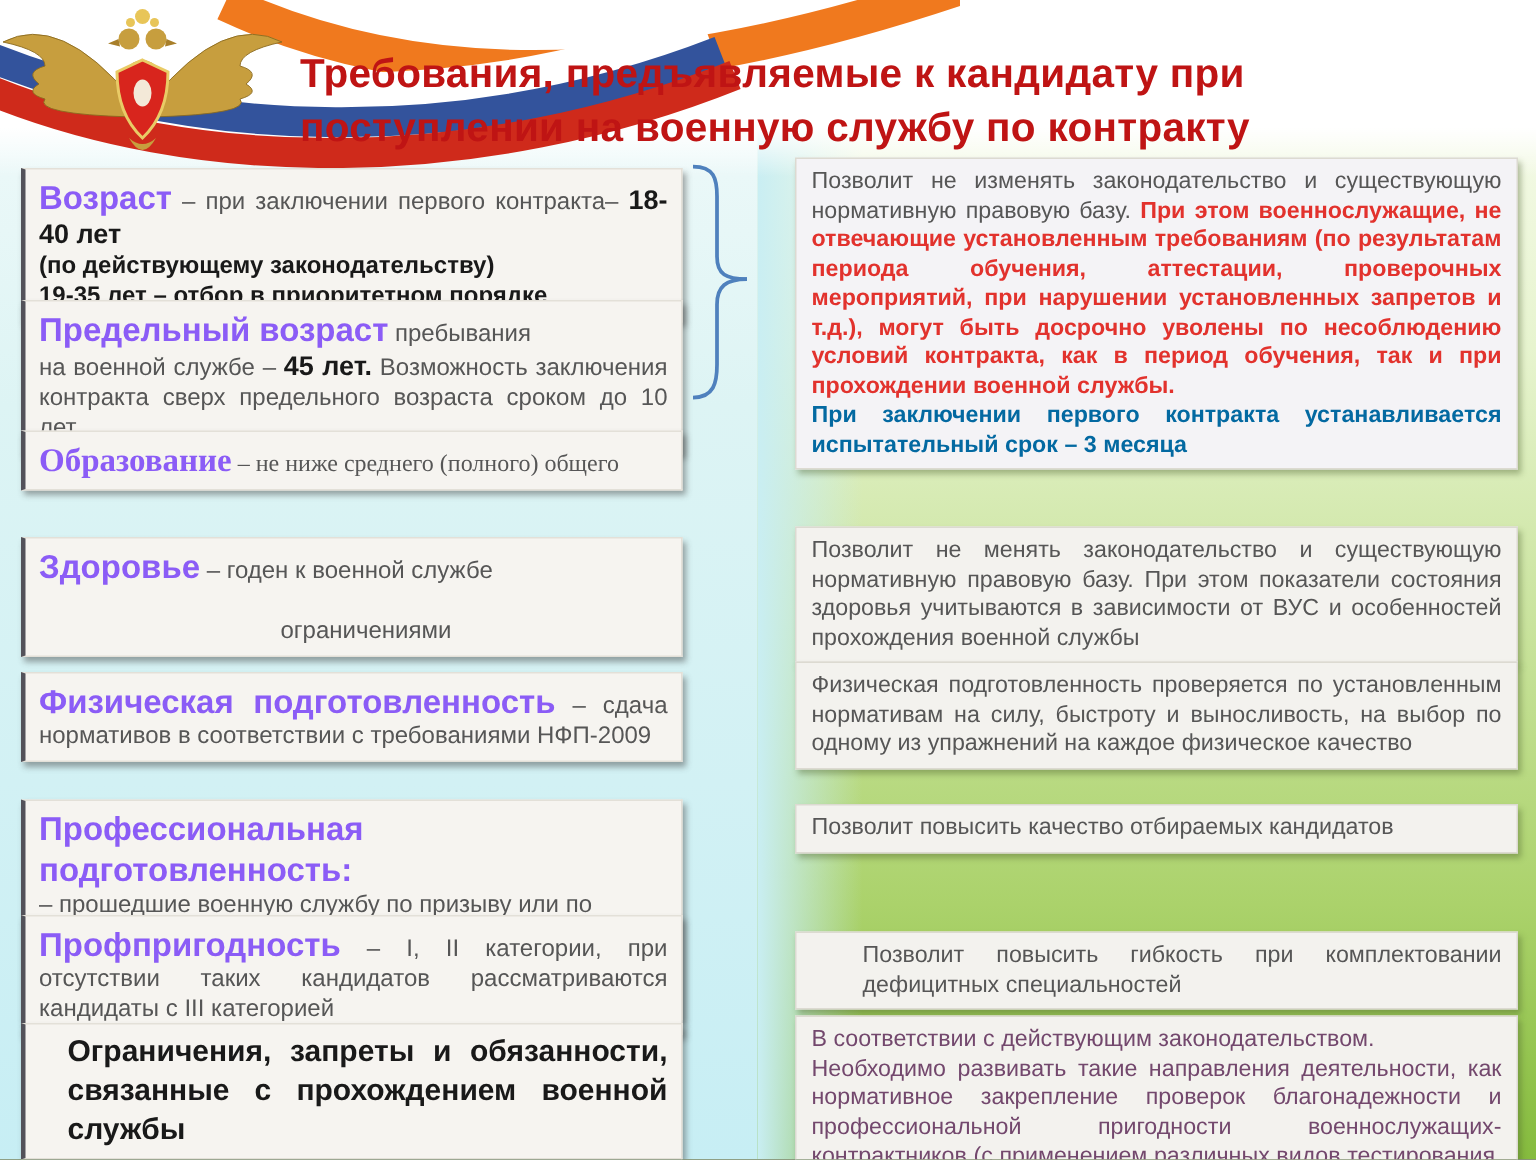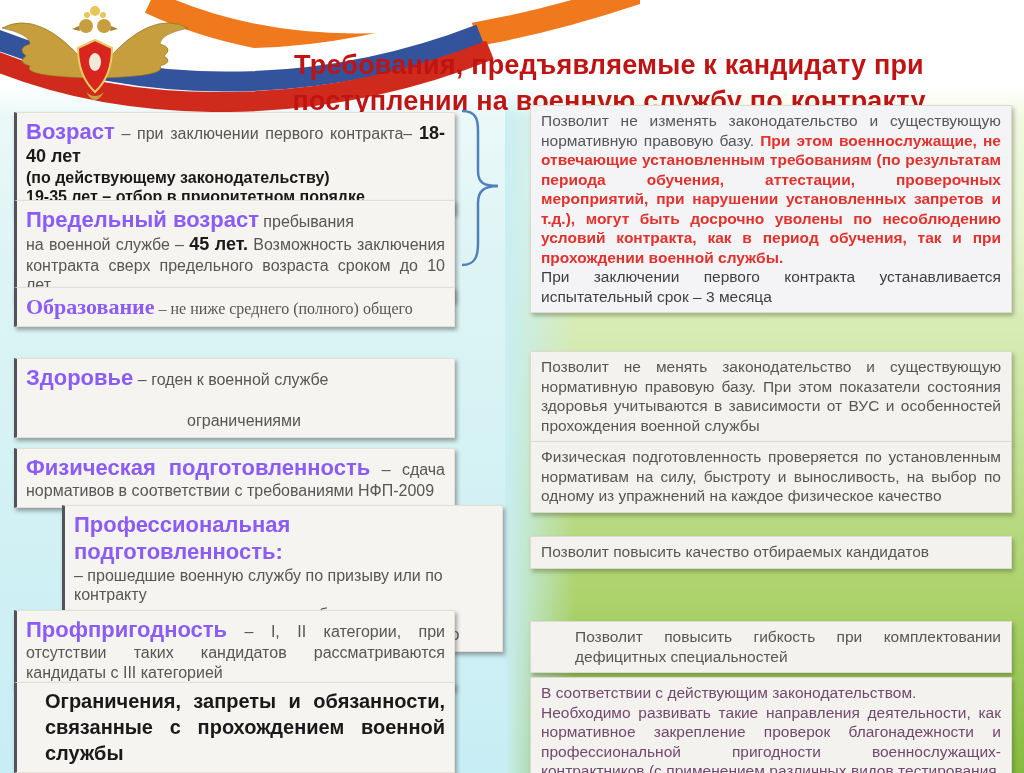--- a/index.html
+++ b/index.html
@@ -9,21 +9,21 @@
     background:linear-gradient(180deg,#fbfdf4 0%,#e7f4cf 30%,#abd26b 78%,#85bb3e 100%);
   }
   .bg-left{position:absolute;left:0;top:0;width:505px;height:100%;
     background:linear-gradient(180deg,#f4fbfb 0%,#ddf4f4 35%,#c7eef4 100%);}
   .bg-fade{position:absolute;left:505px;top:0;width:70px;height:100%;
     background:linear-gradient(90deg,#c9eef3 0%,rgba(201,238,243,0) 100%);}
   .bg-top{position:absolute;left:0;top:0;width:100%;height:118px;
     background:linear-gradient(180deg,#ffffff 0%,#ffffff 72%,rgba(255,255,255,0) 100%);}
   .flag{position:absolute;left:0;top:0;}
   .title{
-    position:absolute;left:200px;top:48px;width:818px;text-align:center;
+    position:absolute;left:200px;top:32px;width:818px;
     font-size:27px;font-weight:bold;color:#bf1414;line-height:1.32;letter-spacing:.2px;
   }
   .lbox{
     position:absolute;left:14px;width:441px;box-sizing:border-box;
     background:#f6f4f0;border:1px solid #e3e0d8;border-left:3px solid #53525a;
     box-shadow:2px 3px 4px rgba(60,60,60,.45);
     padding:5px 9px 6px 9px;font-size:16px;color:#565656;line-height:1.24;
   }
   .rbox{
     position:absolute;left:530px;width:482px;box-sizing:border-box;
@@ -31,35 +31,35 @@
     box-shadow:2px 3px 4px rgba(70,90,40,.4);
     padding:5px 10px 6px 10px;font-size:15.5px;color:#565656;line-height:1.26;
     text-align:justify;
   }
   .just{text-align:justify;}
   .b1{top:112px;min-height:84px;}
   .b2{top:200px;min-height:66px;}
   .b3{top:287px;min-height:30px;font-family:Liberation Serif, serif;}
   .b4{top:358px;min-height:70px;}
   .b5{top:448px;min-height:44px;}
-  .b6{top:505px;min-height:80px;margin-left:48px;}
+  .b6{top:533px;min-height:80px;}
   .b7{top:610px;min-height:66px;}
   .b8{top:682px;min-height:84px;padding-left:28px;}
   .r1{top:105px;min-height:170px;background:#f4f3f6;}
   .r2{top:351px;min-height:80px;}
   .r3{top:441px;min-height:62px;}
   .r4{top:536px;min-height:26px;}
   .r5{top:621px;min-height:46px;padding-left:44px;}
   .r6{top:677px;min-height:90px;}
   .seg-heading{font-size:22px;font-weight:bold;color:#8b5cf6;}
   .seg-body{color:#565656;}
   .seg-bold{font-weight:bold;color:#191919;}
   .seg-bold-large{font-size:18px;font-weight:bold;color:#191919;}
   .seg-alert{font-weight:bold;color:#e2322d;}
-  .seg-info{font-weight:normal;color:#404040;}
+  .seg-info{font-weight:bold;color:#0369a1;}
   .seg-note{color:#73486d;}
   .seg-strong{font-size:20px;font-weight:bold;color:#191919;line-height:1.3;}
   .seg-indent{display:inline-block;margin-left:148px;}
   .seg-indent2{display:inline-block;margin-left:161px;}
   .brace{position:absolute;left:450px;top:107px;}
 </style>
 </head>
 <body>
 
 <div class="slide">

